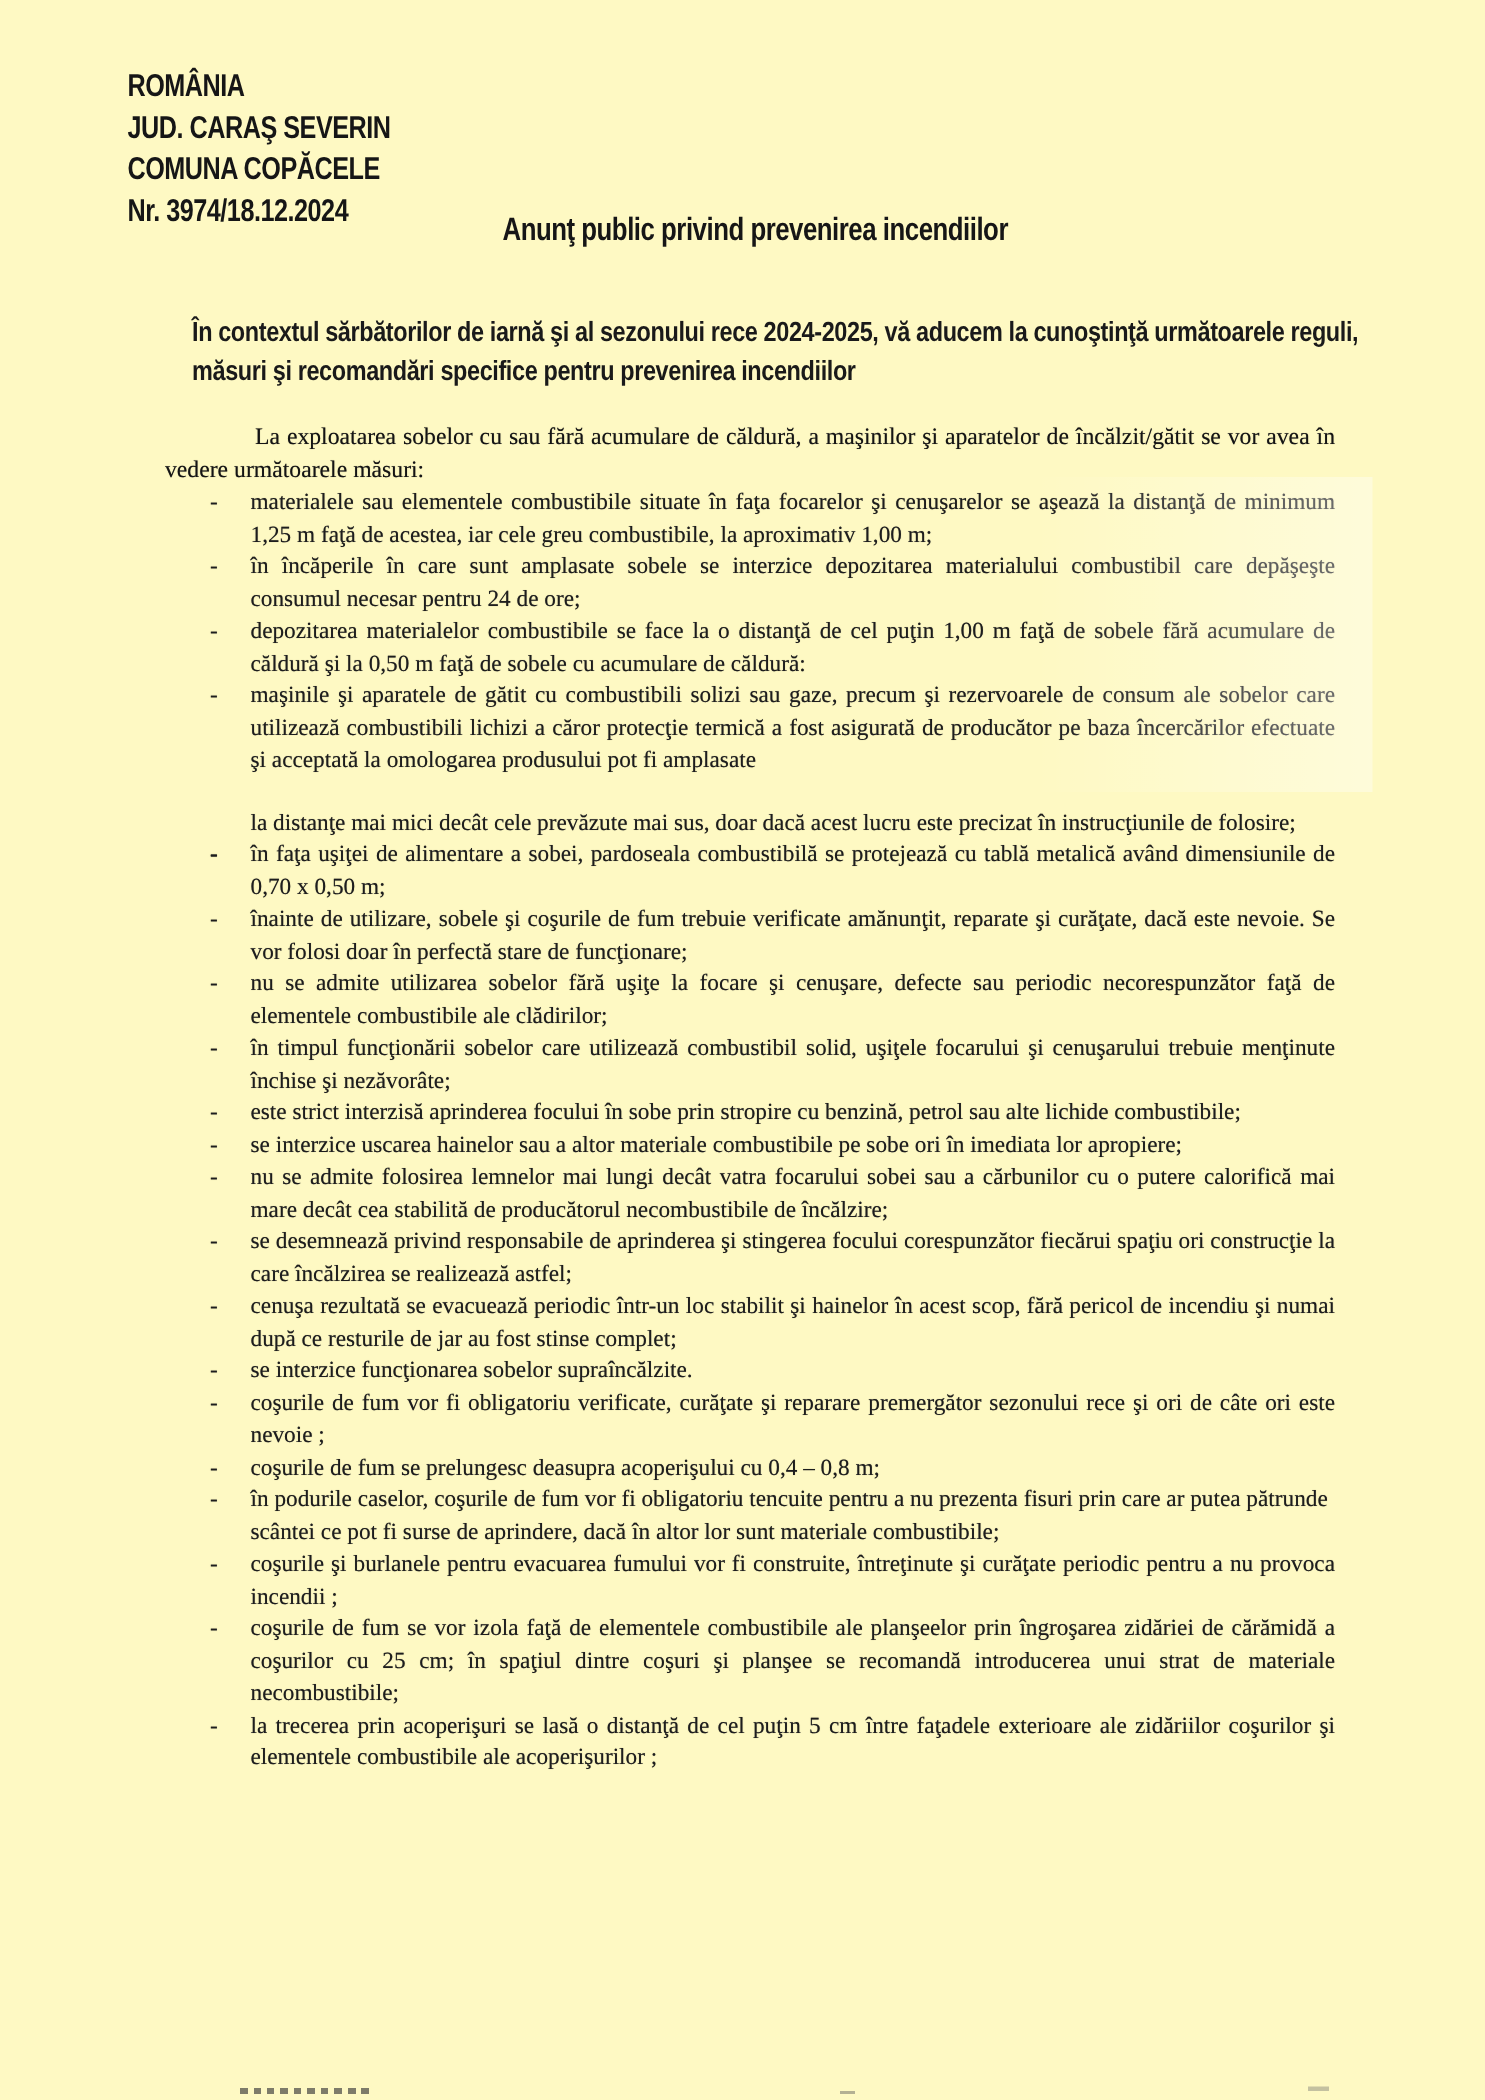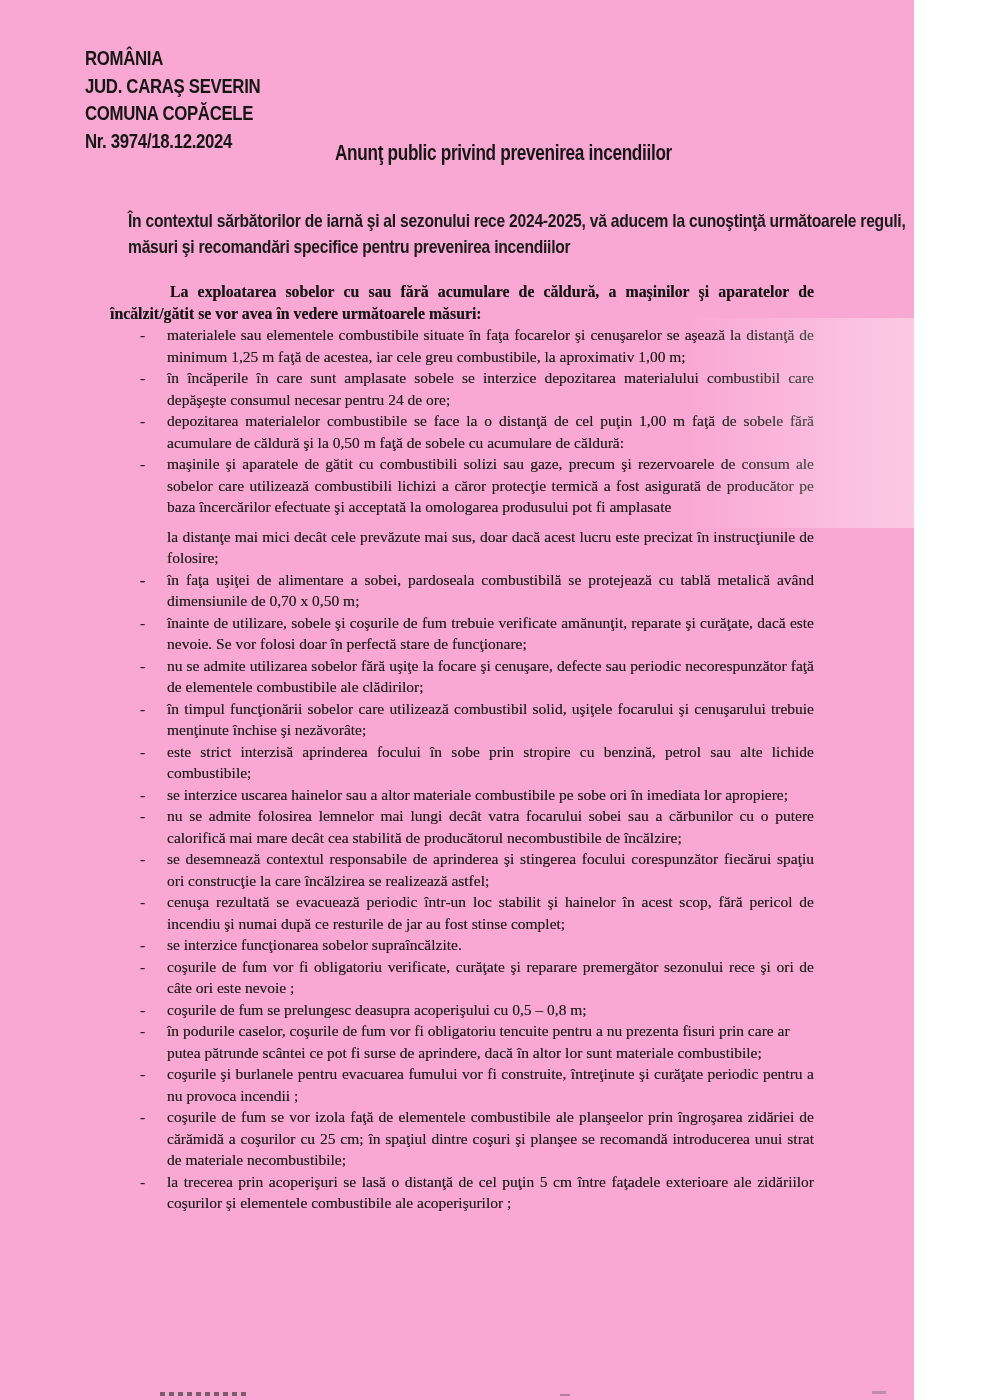--- a/index.html
+++ b/index.html
@@ -1,20 +1,20 @@
 <!DOCTYPE html>
 <html><head>
 <meta charset="utf-8">
 <style>
   html, body { margin: 0; padding: 0; background: #ffffff; }
   .page {
     position: relative;
-    width: 914px;
+    width: 990px;
     height: 1400px;
-    background: #f9a8d4;
+    background: #fef9c3;
     overflow: hidden;
     font-family: "Liberation Serif", serif;
     color: #1d1d1d;
   }
   
   .top-area { position: relative; height: 192px; }
   .issuer {
     position: absolute;
     left: 85px;
     top: 44px;
@@ -57,35 +57,35 @@
   }
   
   .body-text {
     margin: 21px 100px 0 110px; 
     font-size: 15.5px;
     line-height: 21.5px;
     text-align: justify;
     text-shadow: 0 0 0.5px rgba(20,20,20,0.55);
   }
   .sec-heading {
-    font-weight: 700;
+    font-weight: 400;
     font-size: 15.8px;
     margin: 0;
     color: #141414;
   }
   .sec-heading.first-indent { text-indent: 60px; }
   .item { position: relative; padding-left: 57px; margin: 0; }
   .item .marker {
     position: absolute;
     left: 30px;
     top: 0;
     width: 20px;
     text-align: left;
   }
-  .item.gap { margin-top: 8px; }
+  .item.gap { margin-top: 20px; }
   .item.ragged { text-align: left; }
   
   .fade-right {
     position: absolute;
     left: 690px; top: 318px;
     width: 225px; height: 210px;
     background: linear-gradient(to right, rgba(255,255,255,0) 0%, rgba(255,255,255,0.28) 70%, rgba(255,255,255,0.38) 100%);
     pointer-events: none;
   }
   .cutoff-fragment {
@@ -174,39 +174,39 @@
     <div class="item">
       <span class="marker">-</span>
       <span>se interzice uscarea hainelor sau a altor materiale combustibile pe sobe ori în imediata lor apropiere;</span>
     </div>
     <div class="item">
       <span class="marker">-</span>
       <span>nu se admite folosirea lemnelor mai lungi decât vatra focarului sobei sau a cărbunilor cu o putere calorifică mai mare decât cea stabilită de producătorul necombustibile de încălzire;</span>
     </div>
     <div class="item">
       <span class="marker">-</span>
-      <span>se desemnează contextul responsabile de aprinderea şi stingerea focului corespunzător fiecărui spaţiu ori construcţie la care încălzirea se realizează astfel;</span>
+      <span>se desemnează privind responsabile de aprinderea şi stingerea focului corespunzător fiecărui spaţiu ori construcţie la care încălzirea se realizează astfel;</span>
     </div>
     <div class="item">
       <span class="marker">-</span>
       <span>cenuşa rezultată se evacuează periodic într-un loc stabilit şi hainelor în acest scop, fără pericol de incendiu şi numai după ce resturile de jar au fost stinse complet;</span>
     </div>
     <div class="item">
       <span class="marker">-</span>
       <span>se interzice funcţionarea sobelor supraîncălzite.</span>
     </div>
 
 
     <div class="item">
       <span class="marker">-</span>
       <span>coşurile de fum vor fi obligatoriu verificate, curăţate şi reparare premergător sezonului rece şi ori de câte ori este nevoie ;</span>
     </div>
     <div class="item">
       <span class="marker">-</span>
-      <span>coşurile de fum se prelungesc deasupra acoperişului cu 0,5 – 0,8 m;</span>
+      <span>coşurile de fum se prelungesc deasupra acoperişului cu 0,4 – 0,8 m;</span>
     </div>
     <div class="item ragged">
       <span class="marker">-</span>
       <span>în podurile caselor, coşurile de fum vor fi obligatoriu tencuite pentru a nu prezenta fisuri prin care ar putea pătrunde scântei ce pot fi surse de aprindere, dacă în altor lor sunt materiale combustibile;</span>
     </div>
     <div class="item">
       <span class="marker">-</span>
       <span>coşurile şi burlanele pentru evacuarea fumului vor fi construite, întreţinute şi curăţate periodic pentru a nu provoca incendii ;</span>
     </div>
     <div class="item">

